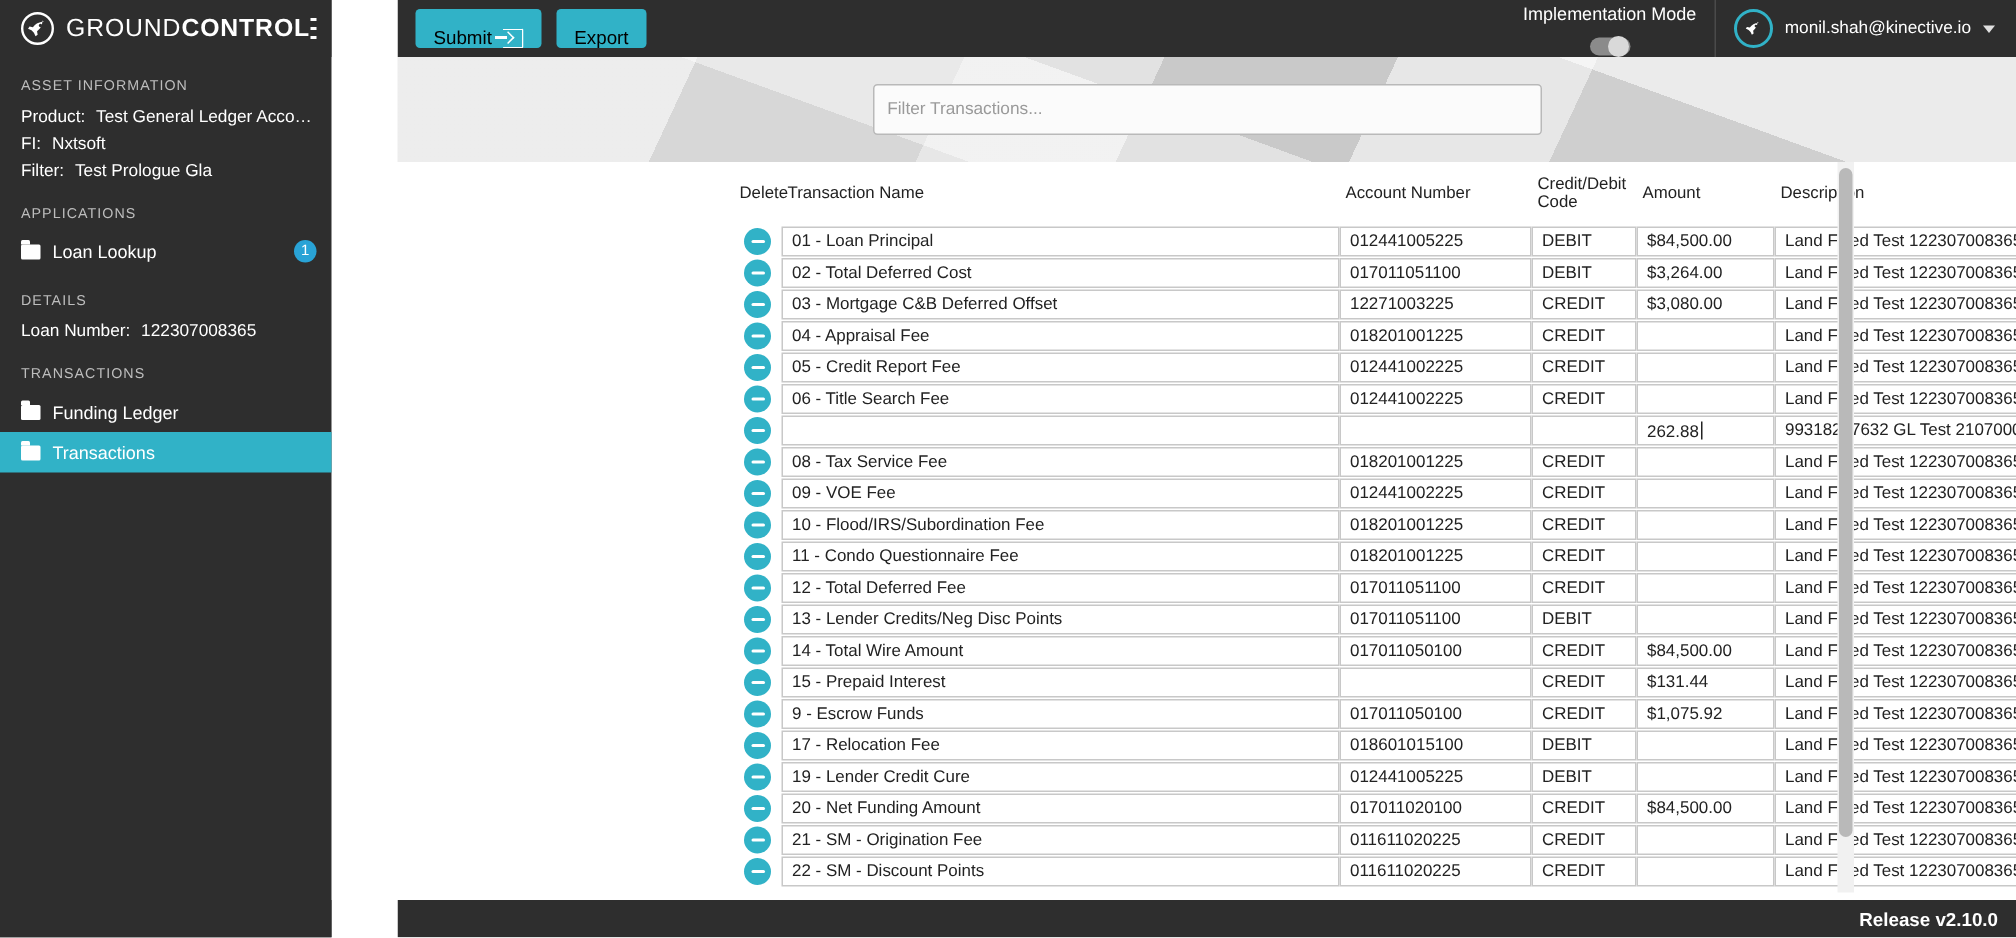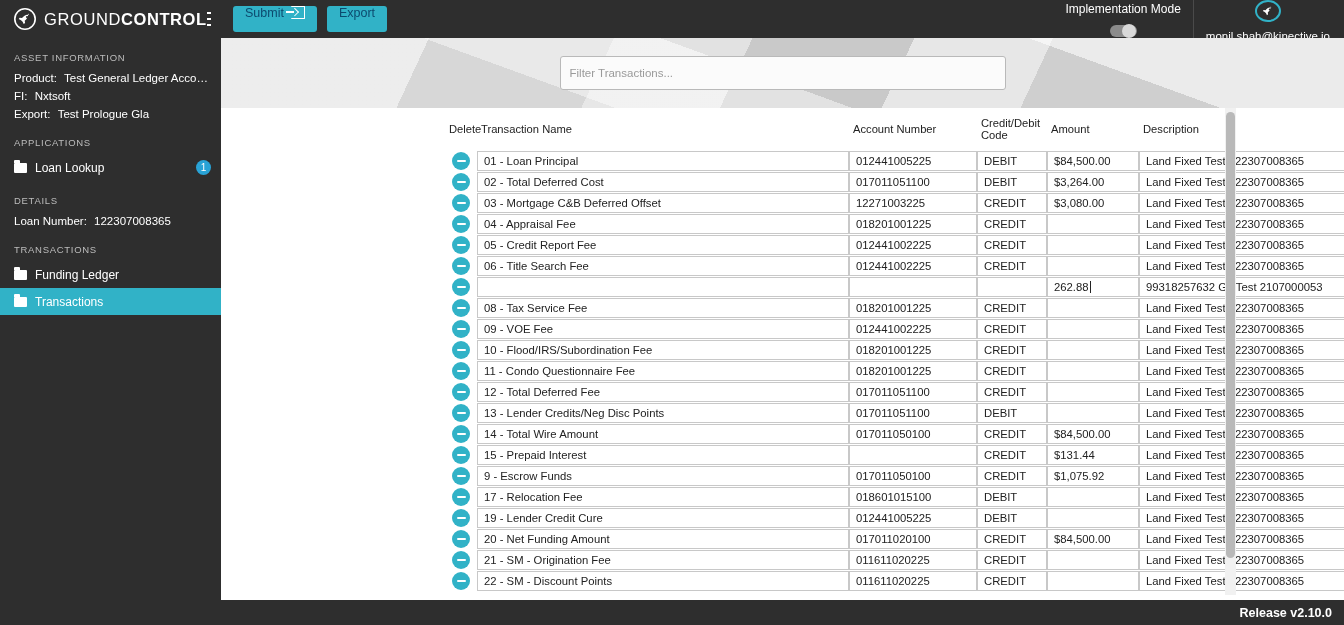--- a/index.html
+++ b/index.html
@@ -8,20 +8,21 @@
     width: 1344px; height: 625px;
     overflow: hidden;
     font-family: "Liberation Sans", sans-serif;
     background: #ffffff;
   }
   .app {
     position: relative;
     width: 1344px; height: 625px;
     display: flex;
     flex-direction: row;
+    gap: 44px;
   }
 
   
   .sidebar {
     width: 221px;
     height: 625px;
     background: #2e2e2e;
     color: #ffffff;
     flex: 0 0 221px;
     position: relative;
@@ -126,28 +127,28 @@
   .topbar {
     height: 38px;
     background: #2e2e2e;
     display: flex;
     align-items: center;
     padding: 0 8px 0 12px;
     gap: 10px;
   }
   .btn {
     background: #31b2c7;
-    color: #0c4a6e;
+    color: #000000;
     border: none;
     height: 26px;
     border-radius: 3px;
     font-size: 12.5px;
     padding: 0 12px;
     display: inline-flex;
-    align-items: flex-start;
+    align-items: flex-end;
     gap: 7px;
     cursor: pointer;
     font-family: "Liberation Sans", sans-serif;
   }
   .btn .glyph {
     display: inline-flex;
     align-items: center;
     justify-content: center;
     width: 14px; height: 13px;
     border: 1.4px solid #ffffff;
@@ -196,21 +197,20 @@
     width: 14px; height: 14px;
     border-radius: 50%;
     background: #d9d9d9;
     top: -1px; left: 12px;
   }
   .user-box {
     display: flex; align-items: center; gap: 8px;
     border-left: 1px solid #4a4a4a;
     padding-left: 12px;
     height: 38px;
-    flex-direction: column;
   }
   .avatar {
     width: 26px; height: 26px;
     border-radius: 50%;
     background: #2e2e2e;
     border: 2px solid #31b2c7;
     display: flex; align-items: center; justify-content: center;
   }
   .user-email { color: #ffffff; font-size: 11.5px; }
   .caret-down {
@@ -419,21 +419,21 @@
     <div class="side-section-title">ASSET INFORMATION</div>
     <div class="side-kv">
       <span class="k">Product:</span>
       <span class="v">Test General Ledger Accounting</span>
     </div>
     <div class="side-kv">
       <span class="k">FI:</span>
       <span class="v">Nxtsoft</span>
     </div>
     <div class="side-kv">
-      <span class="k">Export:</span>
+      <span class="k">Filter:</span>
       <span class="v">Test Prologue Gla</span>
     </div>
 
     <div class="side-section-title">APPLICATIONS</div>
     <div class="nav-item">
       <span class="folder-icon"></span>
       <span class="nav-label">Loan Lookup</span>
       <span class="badge-count">1</span>
     </div>
 

